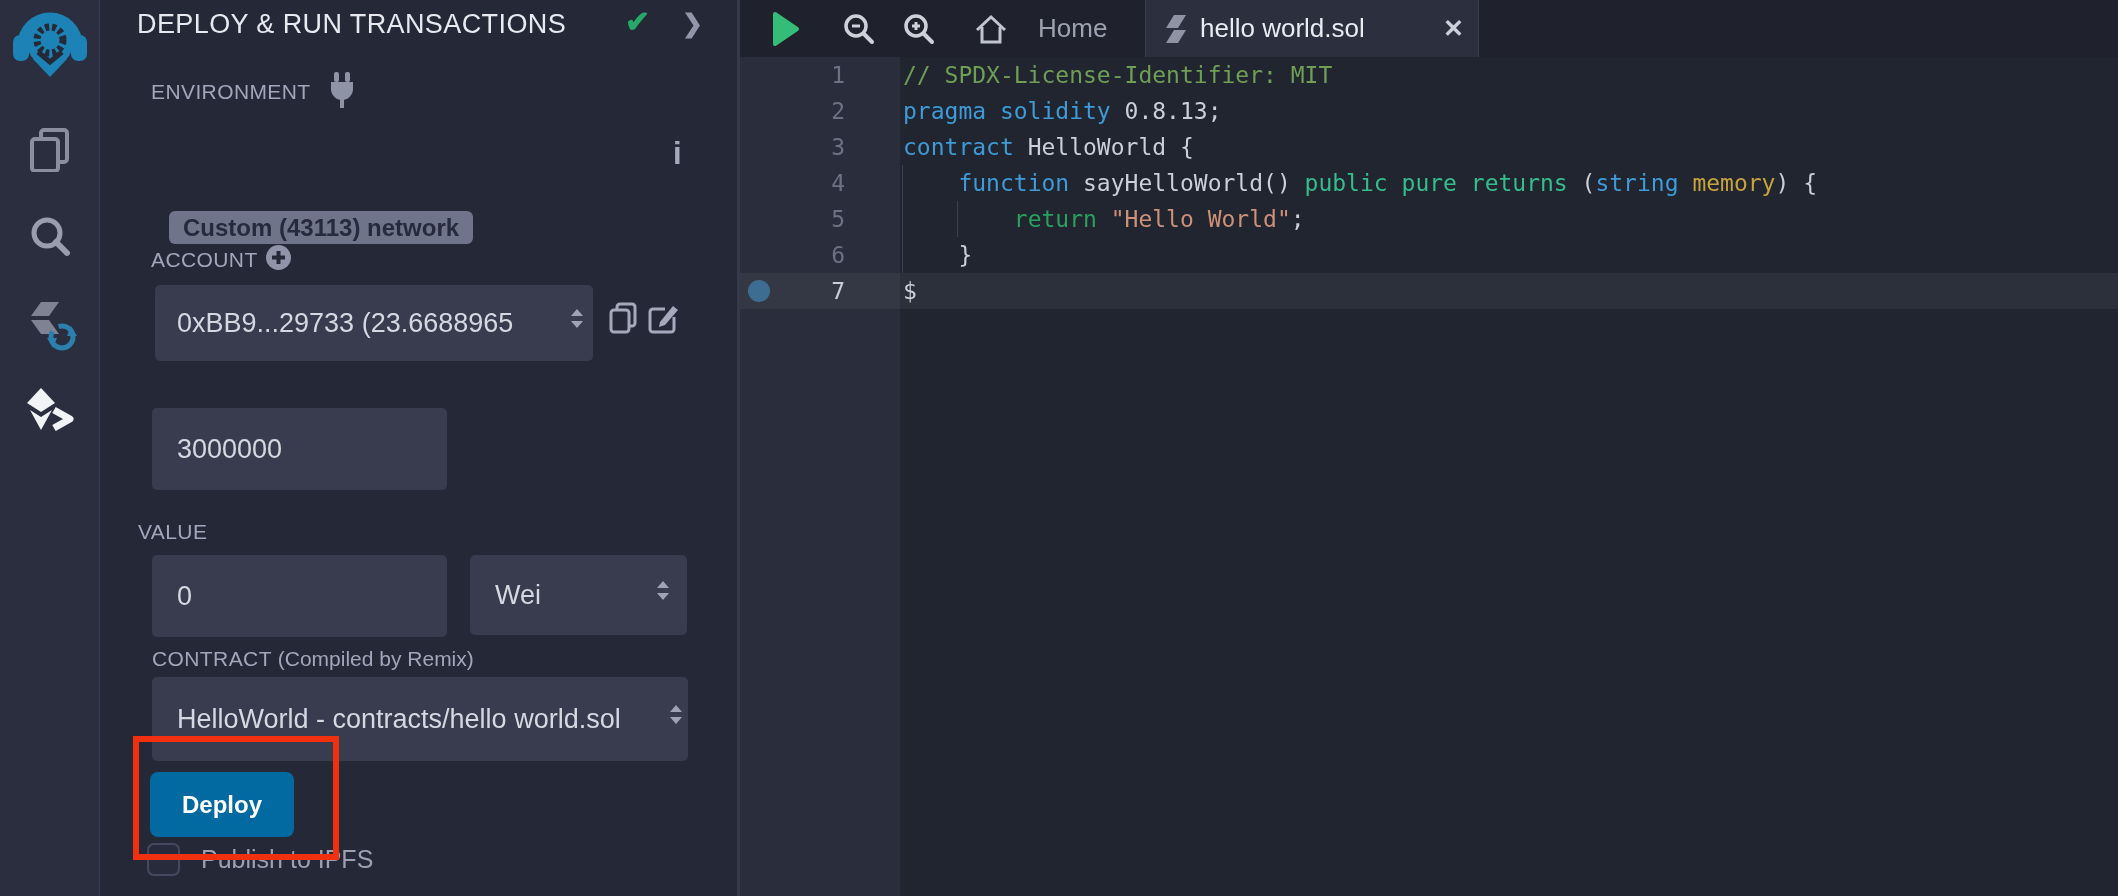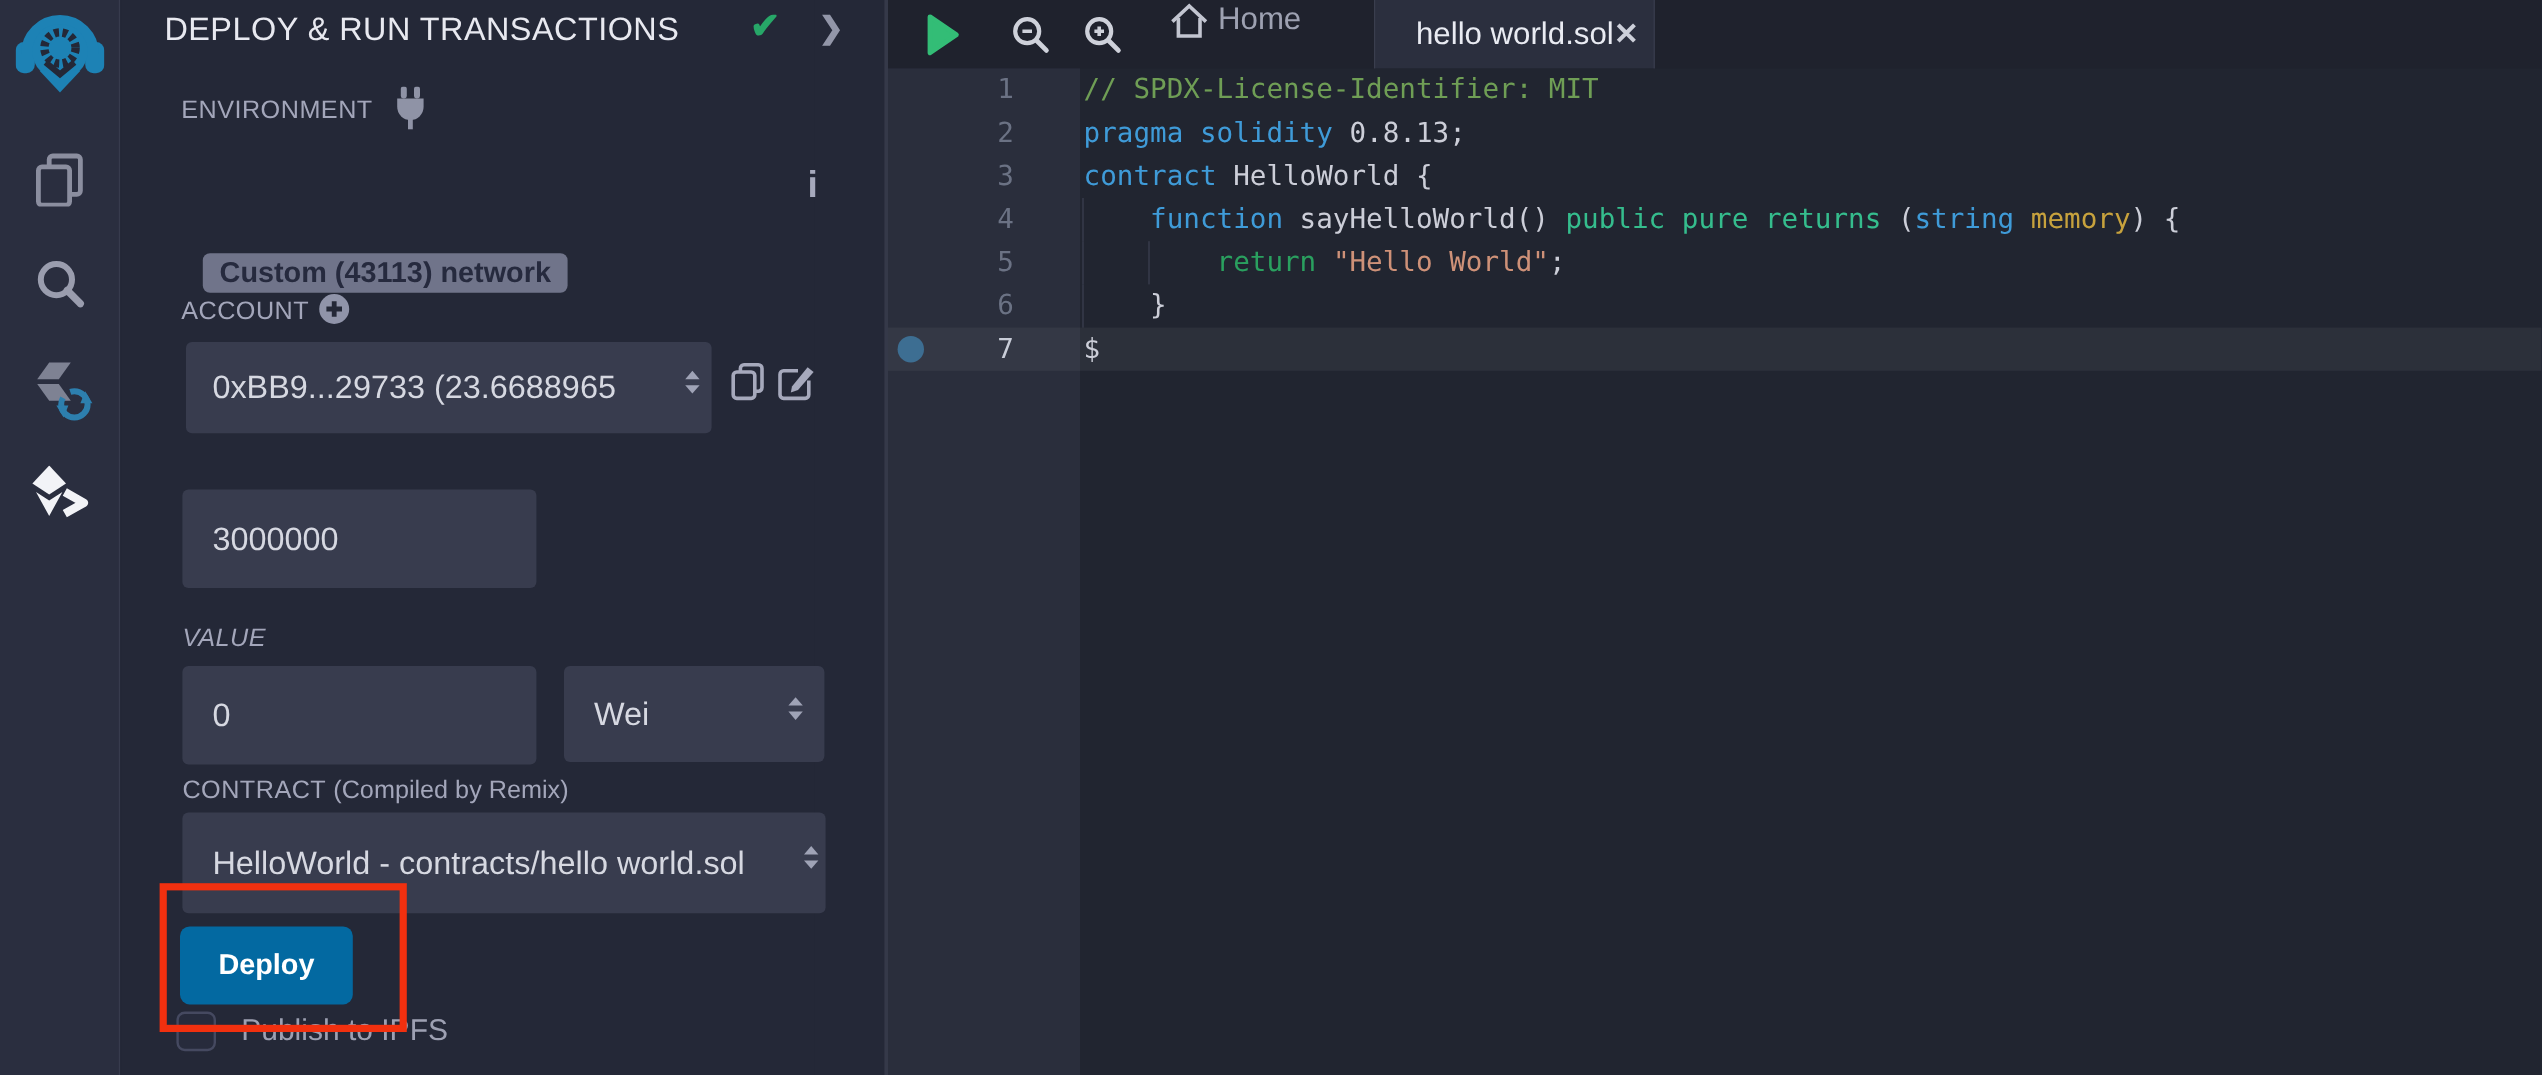--- a/index.html
+++ b/index.html
@@ -47,21 +47,21 @@
   .account-label { left:50px; top:248px; }
   .plus-wrap { position:absolute; left:164px; top:244px; cursor:pointer; }
   .account-select { left:54px; top:285px; width:438px; height:76px; padding-left:22px; }
   .account-select .mini-stepper { right:10px; top:24px; }
   .icon-btn { position:absolute; cursor:pointer; }
   .copy-btn { left:506px; top:301px; }
   .edit-btn { left:546px; top:303px; }
 
   .gas-label { left:51px; top:375px;margin-top:44px; }
   .gas-input { left:51px; top:408px; width:295px; height:82px; cursor:text; }
-  .value-label { left:51px; top:520px;font-style:italic; }
+  .value-label { left:37px; top:520px; }
   .value-input { left:51px; top:555px; width:295px; height:82px; cursor:text; }
   .wei-select { left:369px; top:555px; width:217px; height:80px; }
   .wei-select .mini-stepper { right:18px; top:26px; }
 
   .contract-label { left:51px; top:647px; }
   .contract-sub { text-transform:none; letter-spacing:0; }
   .contract-select { left:51px; top:677px; width:536px; height:84px; }
   .contract-select .ctrl-text { white-space:nowrap; overflow:hidden; max-width:470px; }
   .contract-select .mini-stepper { right:6px; top:28px; }
 
@@ -78,24 +78,24 @@
 
   
   .v-divider { position:absolute; left:737px; top:0; width:3px; height:896px; background:#353949; }
 
   
   .editor { position:absolute; left:740px; top:0; width:1378px; height:896px; background:#212530; }
   .tabbar { position:absolute; left:0; top:0; right:0; height:57px; background:#1f222d; }
   .run-play { position:absolute; left:32px; top:11px; cursor:pointer; }
   .zoom-out-btn { position:absolute; left:103px; top:13px; cursor:pointer; }
   .zoom-in-btn { position:absolute; left:163px; top:13px; cursor:pointer; }
-  .home-tab { position:absolute; left:222px; top:0; height:57px; display:flex; 
-              gap:7px; padding:0 12px; cursor:pointer; }
+  .home-tab { position:absolute; left:222px; top:0; height:57px; display:flex; align-items:center;
+              gap:30px; padding:0 12px; cursor:pointer; }
   .home-label { font-size:26px; color:#9da1b1; }
-  .file-tab { position:absolute; left:405px; top:0; width:234px; height:57px; background:#2b2f3e;
+  .file-tab { position:absolute; left:405px; top:0; width:334px; height:57px; background:#2b2f3e;
               border-left:1px solid #3a3e4e; border-right:1px solid #3a3e4e;
               display:flex; align-items:center; padding-left:20px; cursor:pointer; }
   .file-tab-label { margin-left:14px; font-size:26px; color:#e9ebf2; white-space:nowrap; }
   .tab-close { margin-left:auto; margin-right:14px; font-size:25px; font-weight:bold; color:#cdd0da; cursor:pointer; }
 
   .gutter-strip { position:absolute; left:0; top:57px; width:160px; bottom:0; background:#2a2e3c; }
   .code { position:absolute; left:0; top:57px; right:0; bottom:0; }
   .code-line { position:relative; height:36px; display:flex; }
   .code-line.active::before { content:''; position:absolute; left:0; right:0; top:0; bottom:0;
                               background:rgba(255,255,255,0.05); }

